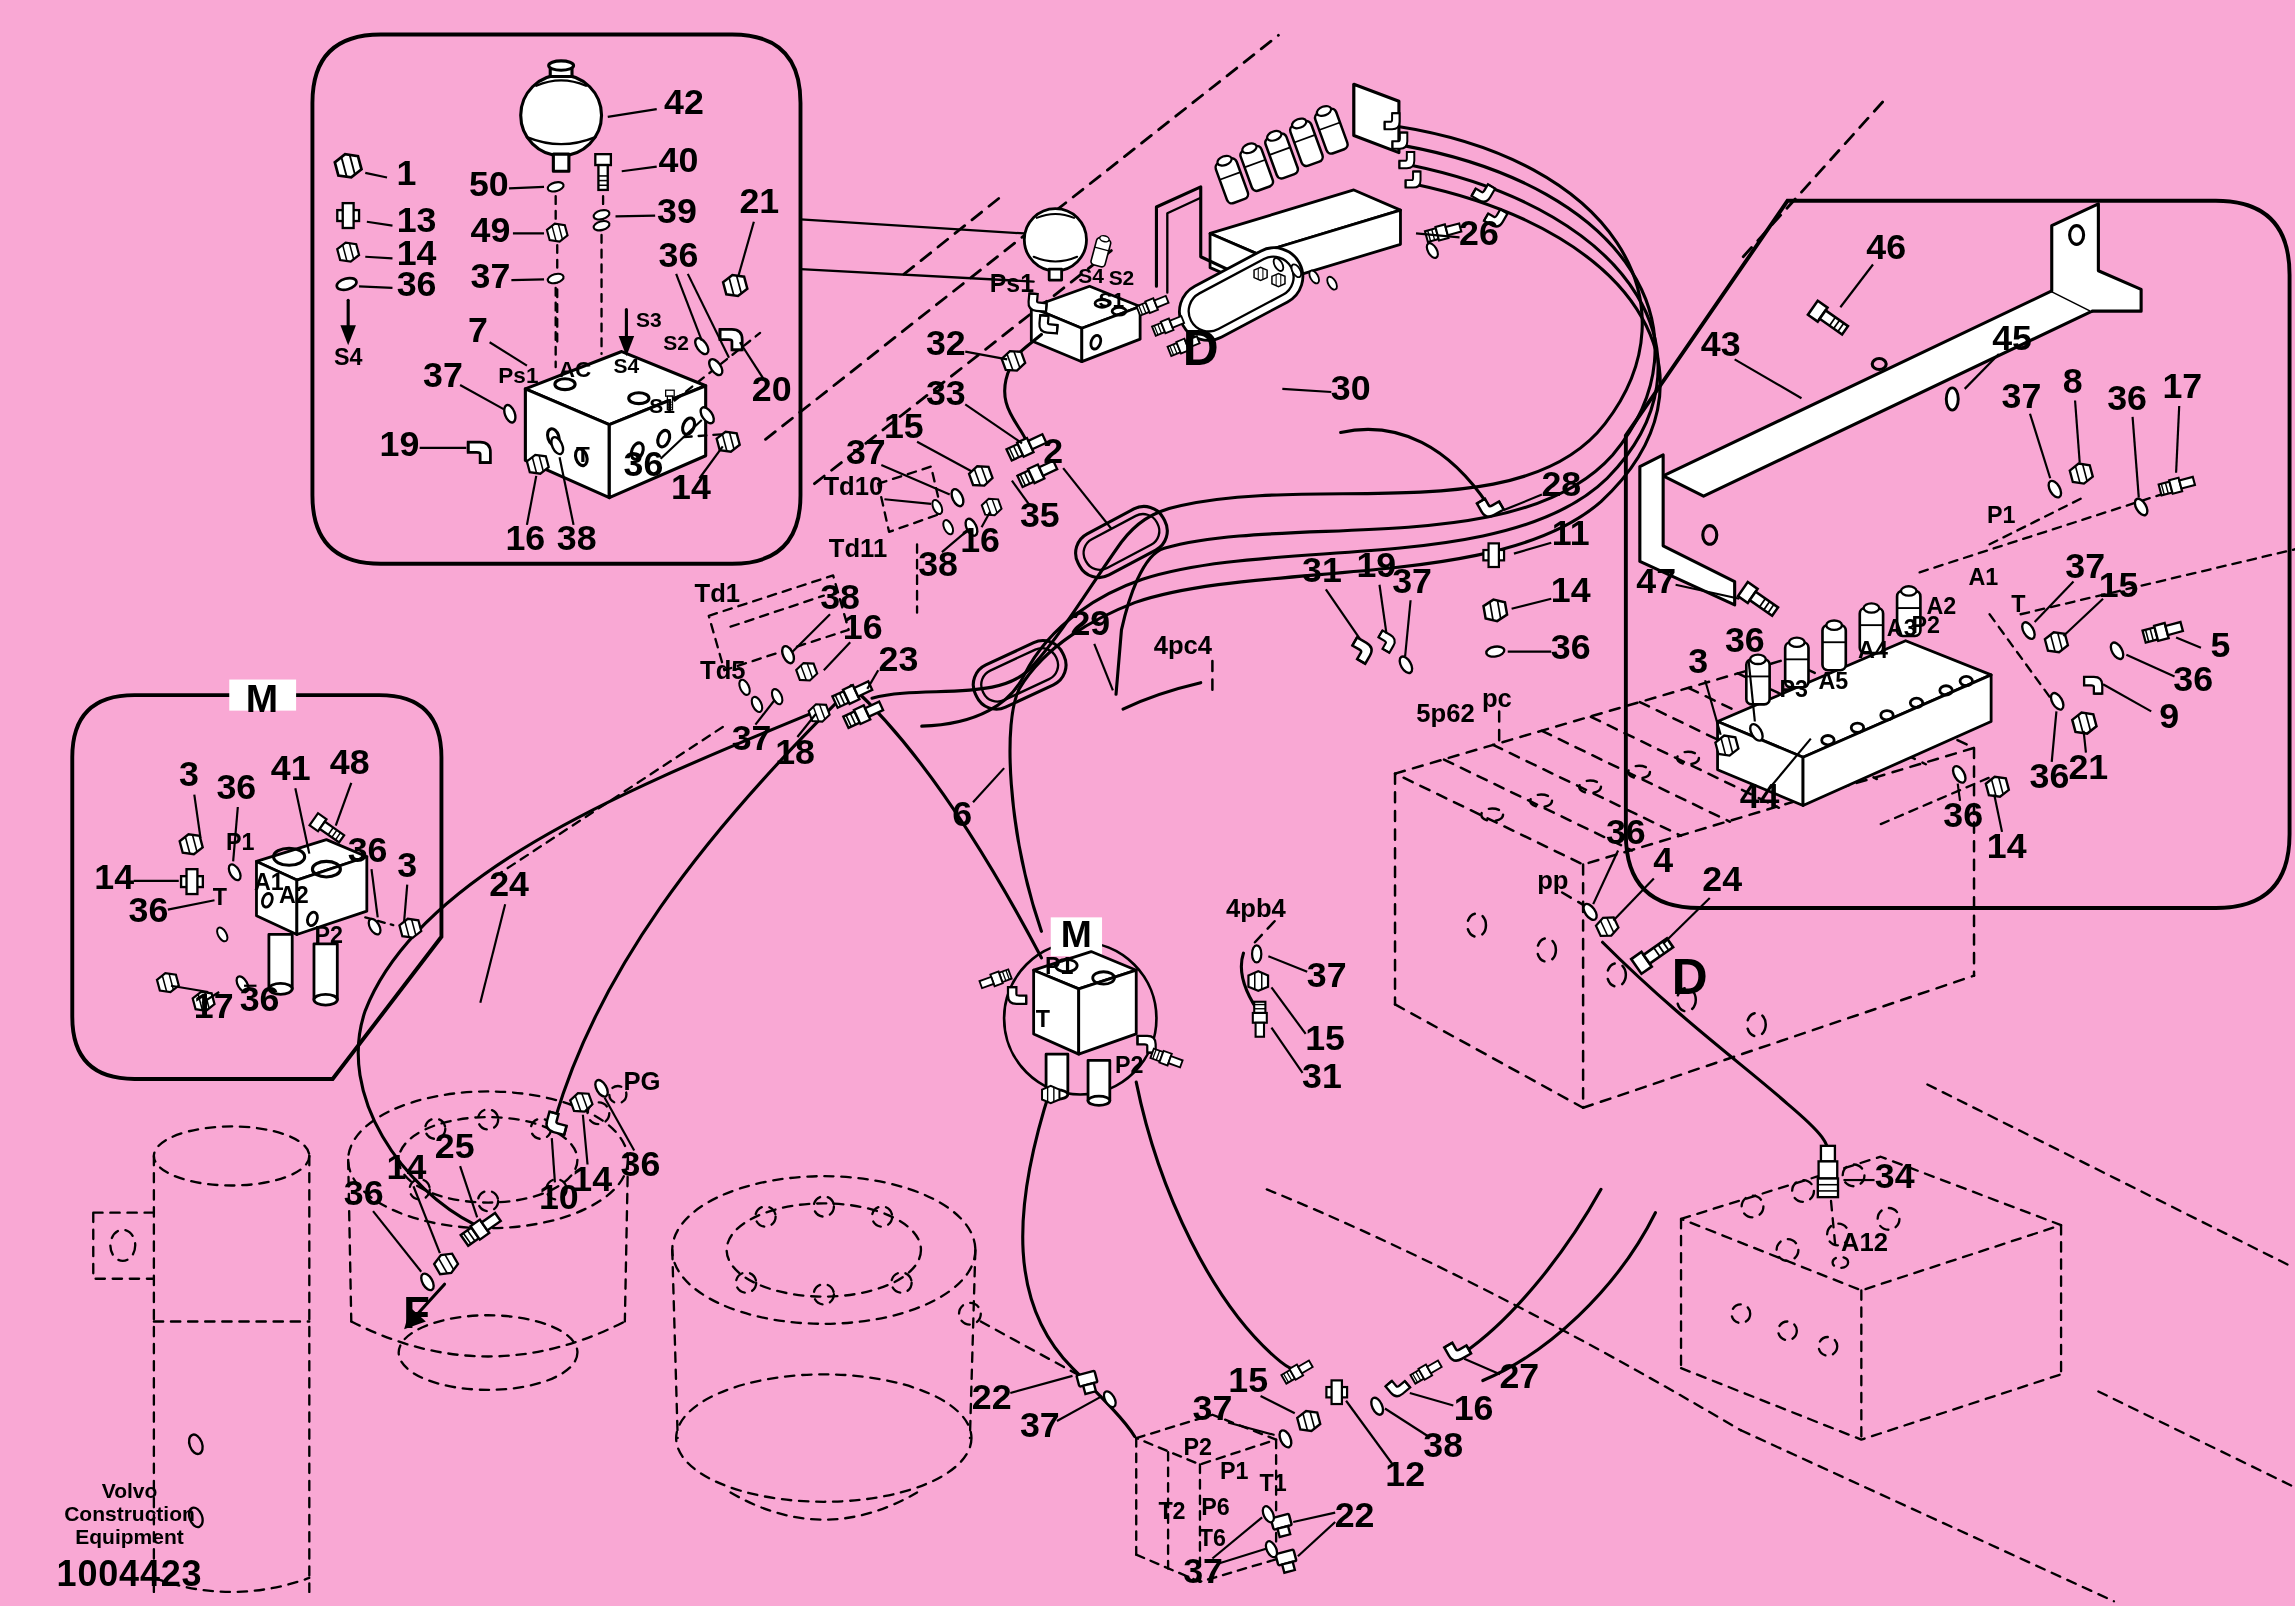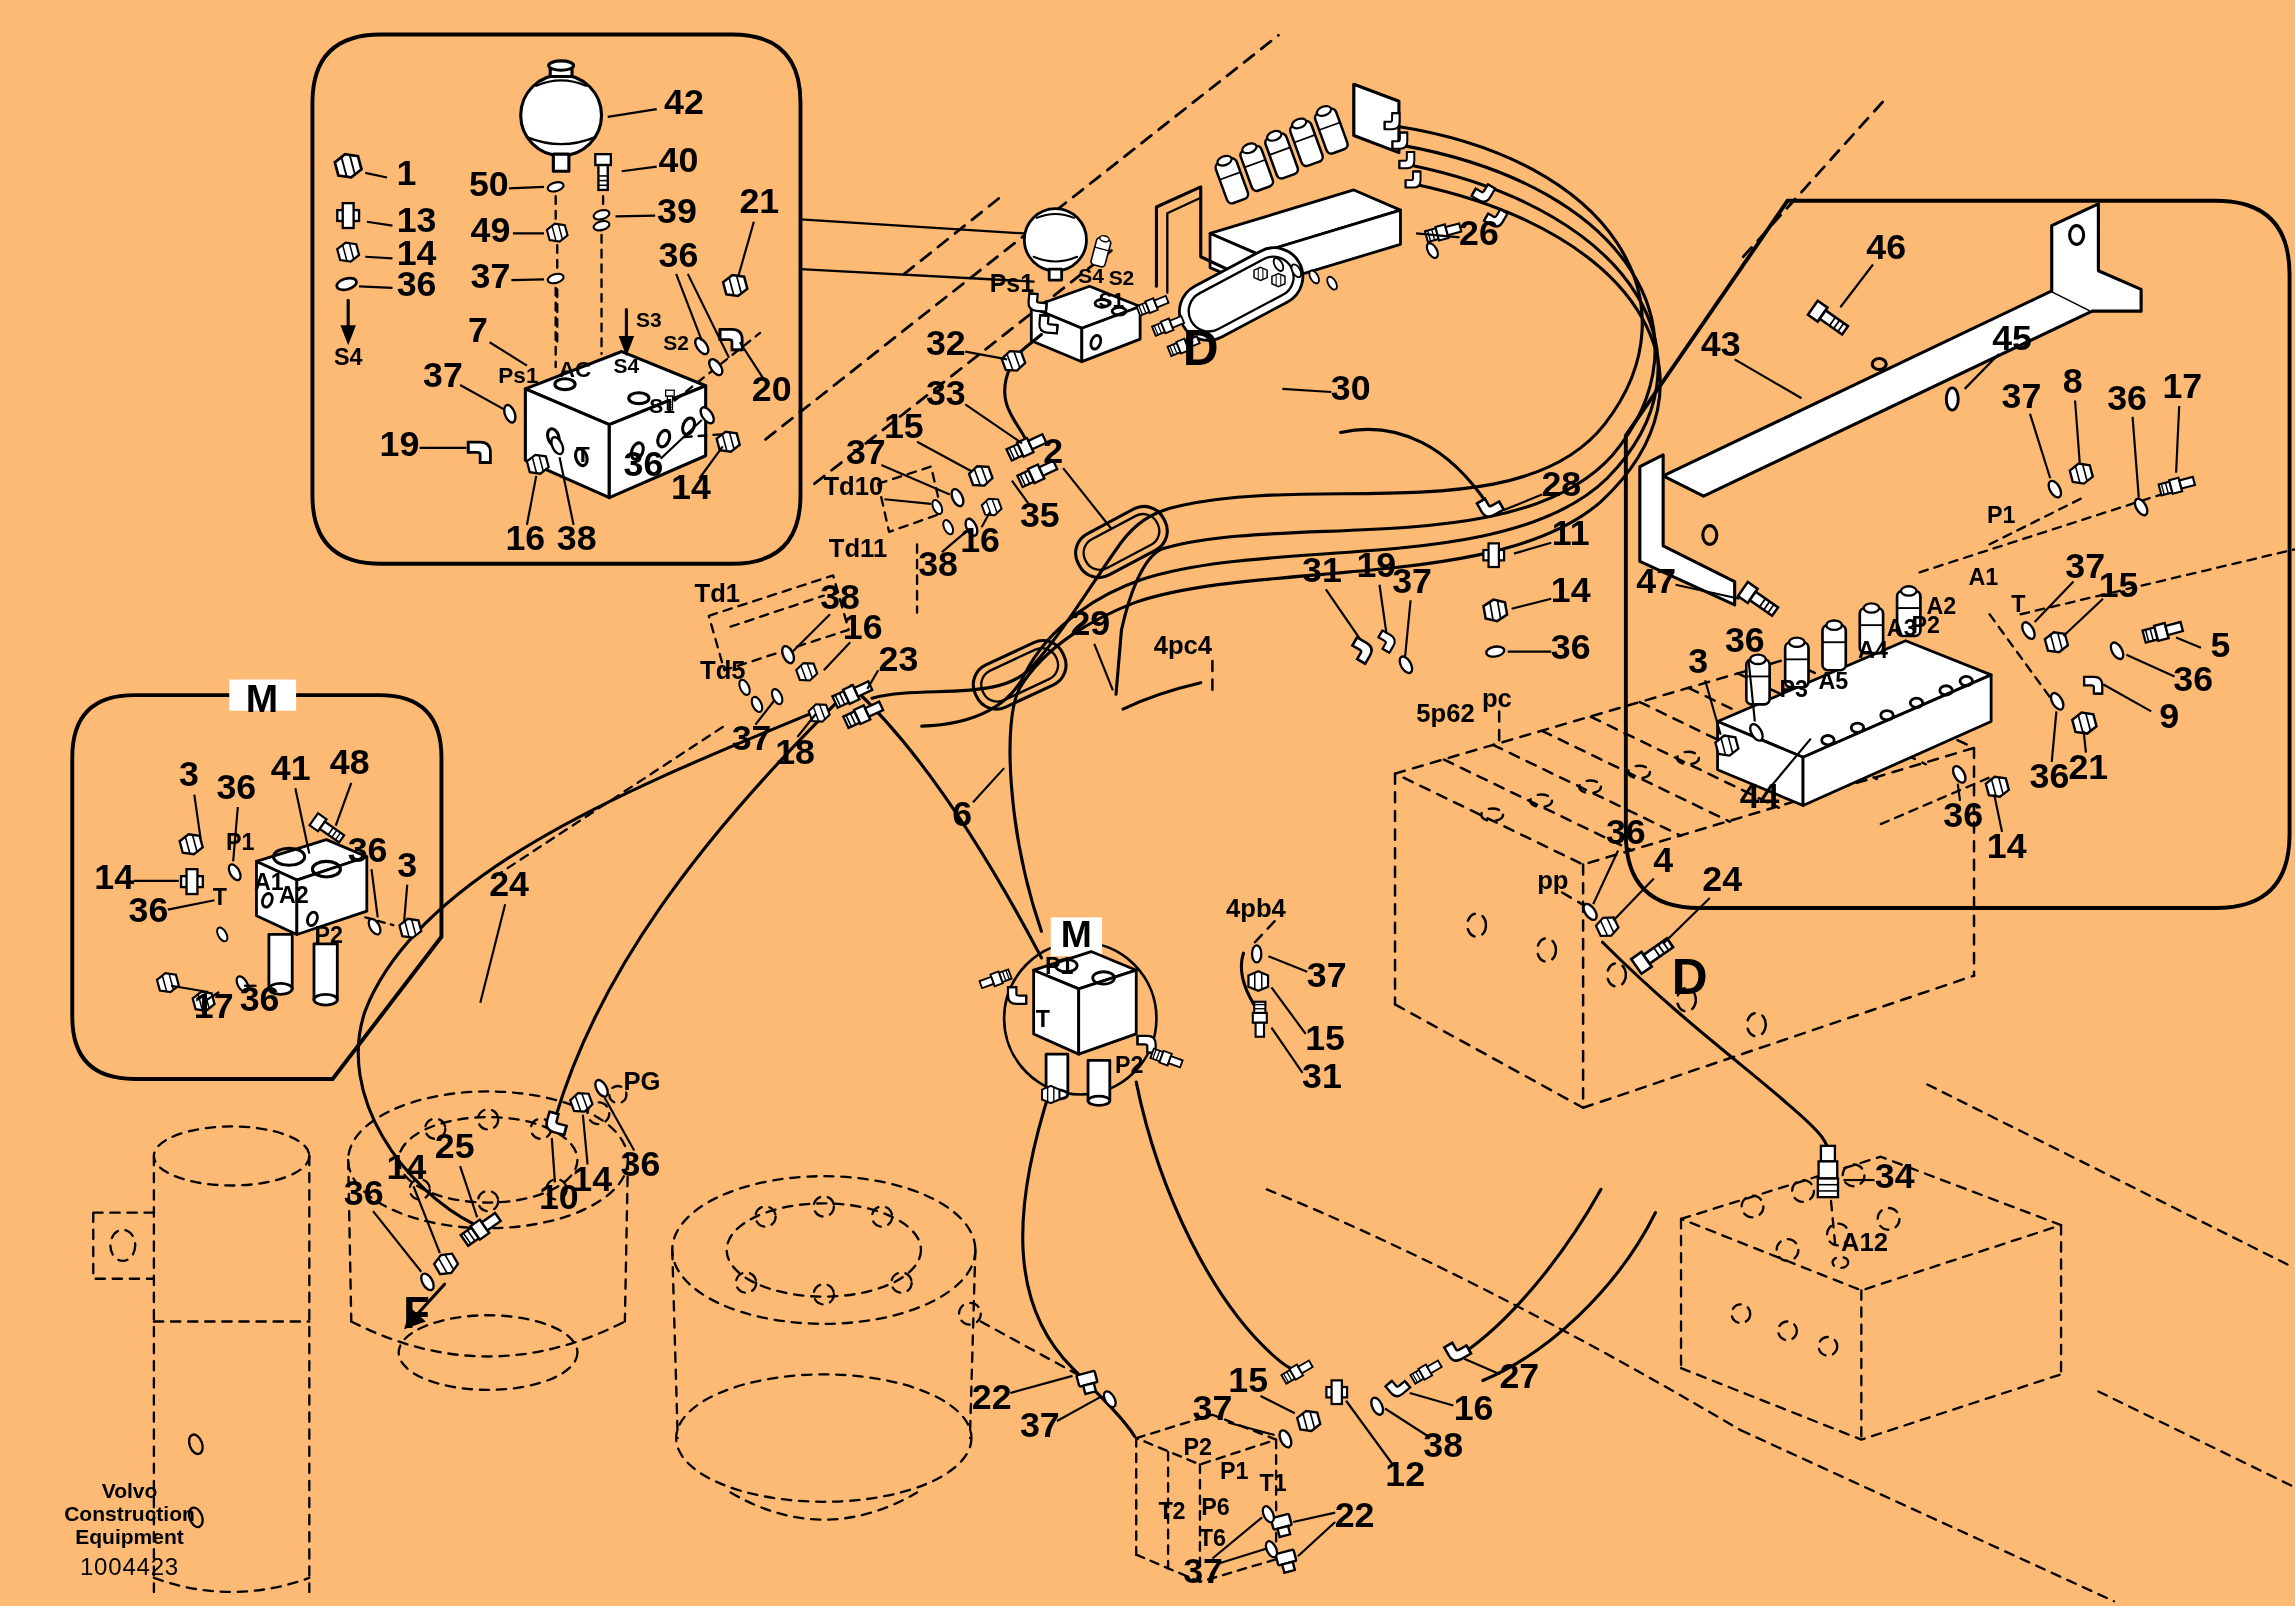--- a/index.html
+++ b/index.html
@@ -1,22 +1,22 @@
 <!DOCTYPE html>
 <html style="font-size:12.4px"><head>
 <meta charset="utf-8">
 <style>
   html,body{margin:0;padding:0;background:#ffffff;}
-  #stage{position:relative;width:2295px;height:1607px;background:#fdba74;overflow:hidden;
+  #stage{position:relative;width:2295px;height:1607px;background:#f9a8d4;overflow:hidden;
          font-family:"Liberation Sans",sans-serif;}
   svg{position:absolute;left:0;top:0;}
   text{font-family:"Liberation Sans","DejaVu Sans",sans-serif;font-weight:700;fill:#000;}
   .footer{position:absolute;left:44px;top:1479px;width:171px;text-align:center;color:#000;}
   .footer .brand{font-size:21px;line-height:23px;font-weight:700;}
-  .footer .docnum{font-size:24px;font-weight:400;margin-top:4.7px;letter-spacing:0.8px;}
+  .footer .docnum{font-size:36px;font-weight:700;margin-top:4.7px;letter-spacing:0.8px;}
 </style>
 </head>
 <body>
 
 <div id="stage">
 <svg width="2295" height="1607" viewBox="0 0 2953 2067">
   <defs>
     <g id="sym-nut">
       <path d="M-14,-8 L0,-14 L14,-8 L14,8 L0,14 L-14,8 Z" fill="#fff" stroke="#000" stroke-width="3.2"></path>
       <line x1="-5" y1="-12" x2="-5" y2="12" stroke="#000" stroke-width="2.2"></line>

